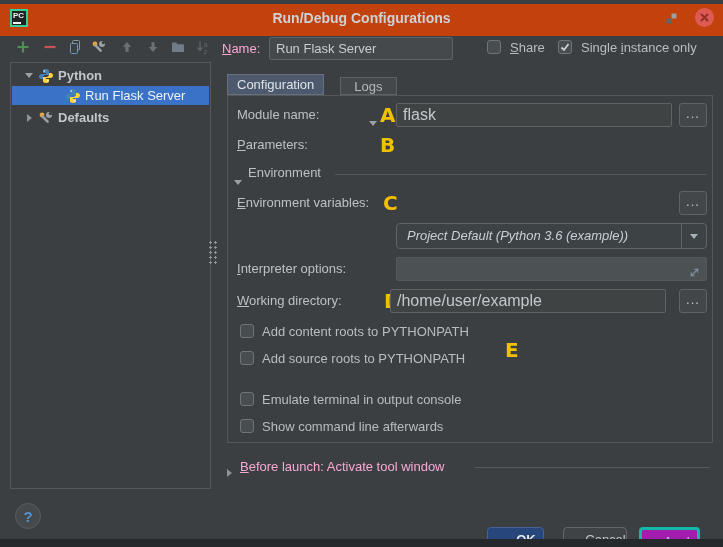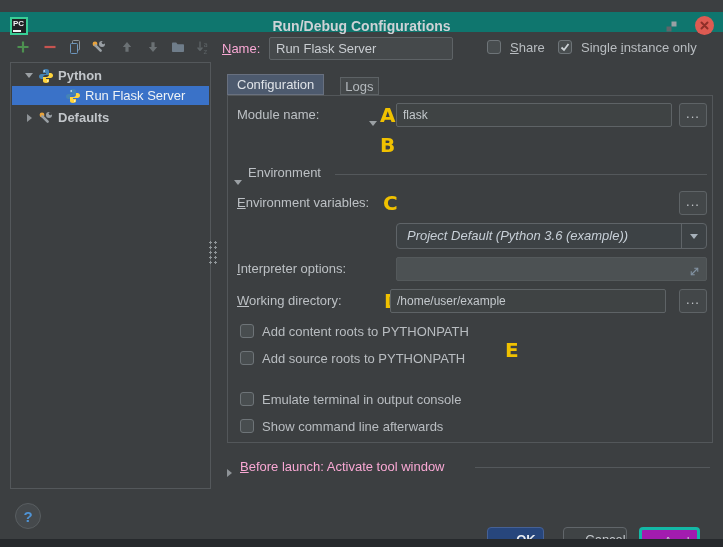--- a/index.html
+++ b/index.html
@@ -2,21 +2,21 @@
 <html><head>
 <meta charset="utf-8">
 <style>
   * { margin:0; padding:0; box-sizing:border-box; }
   html,body { width:723px; height:547px; }
   body { background:#3c3f41; font-family:"Liberation Sans",sans-serif; overflow:hidden; position:relative; }
 
   .abs { position:absolute; }
 
   
-  .titlebar { position:absolute; left:0; top:12px; width:723px; height:20px; background:#0f766e; }
+  .titlebar { position:absolute; left:0; top:4px; width:723px; height:32px; background:#c2410c; }
   .title { position:absolute; left:0; top:0; width:100%; height:28px; line-height:28px; text-align:center;
            font-size:14px; font-weight:bold; color:#ced2d6; }
   .pc-logo { position:absolute; left:10px; top:5px; width:18px; height:18px; background:#1f2123;
              border:2px solid #38cf96; }
   .pc-logo .pc-txt { position:absolute; left:1px; top:0px; font-size:8px; font-weight:bold; color:#f2f3f4; letter-spacing:0; }
   .pc-logo .pc-bar { position:absolute; left:1px; bottom:1px; width:8px; height:2px; background:#f2f3f4; }
   .win-restore { position:absolute; left:664px; top:7px; width:15px; height:15px; }
   .win-close { position:absolute; left:695px; top:4px; width:19px; height:19px; border-radius:50%;
                background:#dd5b52; display:flex; align-items:center; justify-content:center; }
 
@@ -48,27 +48,27 @@
   .tri-right { width:0; height:0; border-top:4px solid transparent; border-bottom:4px solid transparent;
                border-left:5px solid #8e9397; display:inline-block; }
 
   .splitter { position:absolute; left:208px; top:240px; width:10px; height:26px;
               background-image:radial-gradient(circle,#909699 1px,transparent 1.2px);
               background-size:5px 5px; }
 
   
   .tabs { position:absolute; left:227px; top:74px; height:21px; display:flex; align-items:flex-end; gap:16px; }
   .tab { font-size:13px; color:#b4b9bd; background:#44484a; border:1px solid #5d6265;
-         padding:0 4px; height:18px; line-height:17px; white-space:nowrap; }
+         padding:0 13px; height:18px; line-height:17px; white-space:nowrap; }
   .tab.active { background:#4d5a6e; border:1px solid #68707f; color:#dfe3e8; height:21px; line-height:20px; padding:0 9px; }
 
   
   .content { position:absolute; left:227px; top:95px; width:486px; height:348px; border:1px solid #53575a; }
   .flabel { position:absolute; left:9px; height:24px; line-height:24px; color:#bcc0c4; font-size:13px; white-space:nowrap; }
-  .field { position:absolute; height:24px; line-height:22px; font-size:12px; color:#c3c8cc;
+  .field { position:absolute; height:24px; line-height:22px; font-size:16px; color:#c3c8cc;
            padding:0 6px; white-space:nowrap; overflow:hidden; border-radius:2px; }
   .field.bordered { background:#3f4344; border:1px solid #5e6366; }
   .field.raised { background:#4c5153; border:1px solid #54595b; border:1px solid #54595b; }
   .browse { position:absolute; width:28px; height:24px; background:#434749; border:1px solid #5e6366;
             border-radius:3px; color:#c0c4c8; text-align:center; line-height:19px; font-size:13px;
             letter-spacing:1px; }
   .expand-ic { position:absolute; right:5px; top:5px; width:13px; height:13px; }
   .combo { position:absolute; height:26px; background:#3d4245; border:1px solid #5f6468; border-radius:4px;font-style:italic; }
   .combo-text { position:absolute; left:10px; top:0; height:24px; line-height:24px; font-size:13px; color:#c8d0d8; white-space:nowrap; }
   .combo-arrow-box { position:absolute; right:0; top:0; bottom:0; width:25px; border-left:1px solid #5f6468;
@@ -219,20 +219,21 @@
 </div>
 
 <div class="content">
 
   <span class="flabel" style="top:7px">Module name:</span>
   <span class="abs" style="left:141px;top:16px"><span class="tri-down"></span></span>
   <span class="annot" style="left:152px;top:8px">A</span>
   <div class="field bordered" style="left:168px;top:7px;width:276px">flask</div>
   <div class="browse" style="left:451px;top:7px">...</div>
 
+  <span class="flabel" style="top:37px"><span class="mn">P</span><span>arameters:</span></span>
   <span class="annot" style="left:152px;top:38px">B</span>
 
   <span class="abs" style="left:6px;top:75px"><span class="tri-down"></span></span>
   <span class="sect-title" style="left:20px;top:69px">Environment</span>
   <div class="sect-line" style="left:107px;top:78px;width:372px"></div>
 
   <span class="flabel" style="top:95px"><span class="mn">E</span><span>nvironment variables:</span></span>
   <span class="annot" style="left:155px;top:96px">C</span>
   <div class="browse" style="left:451px;top:95px">...</div>
 

